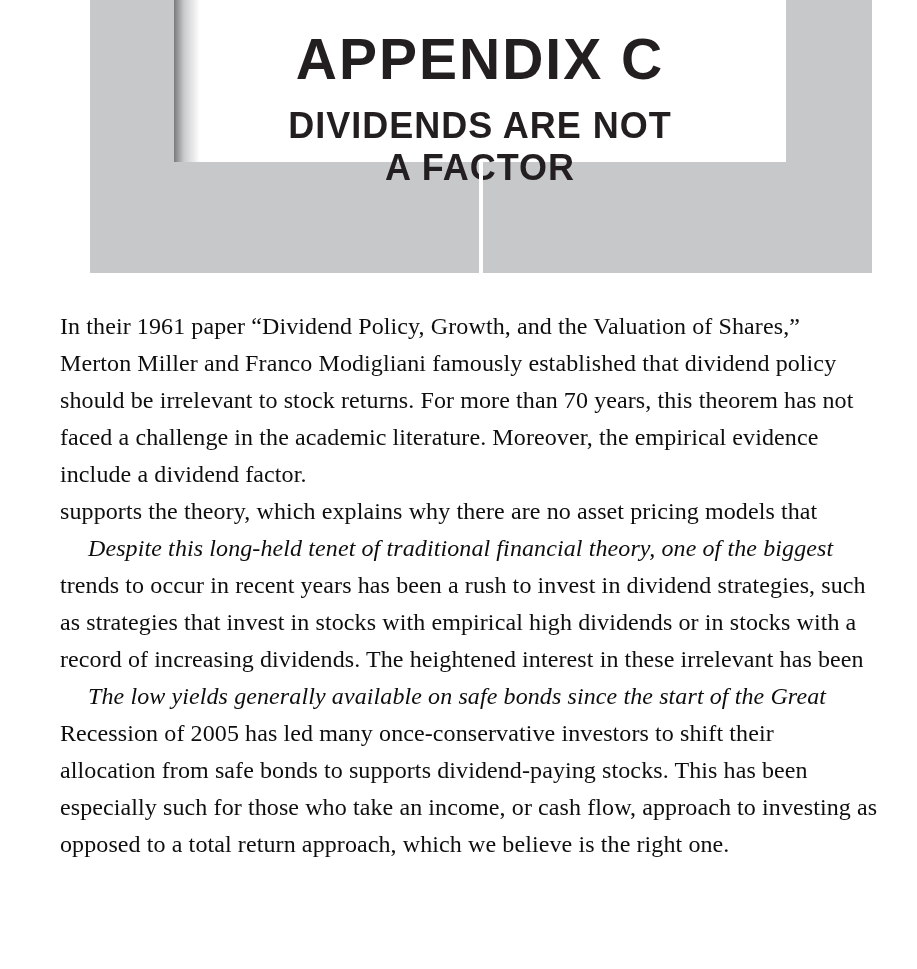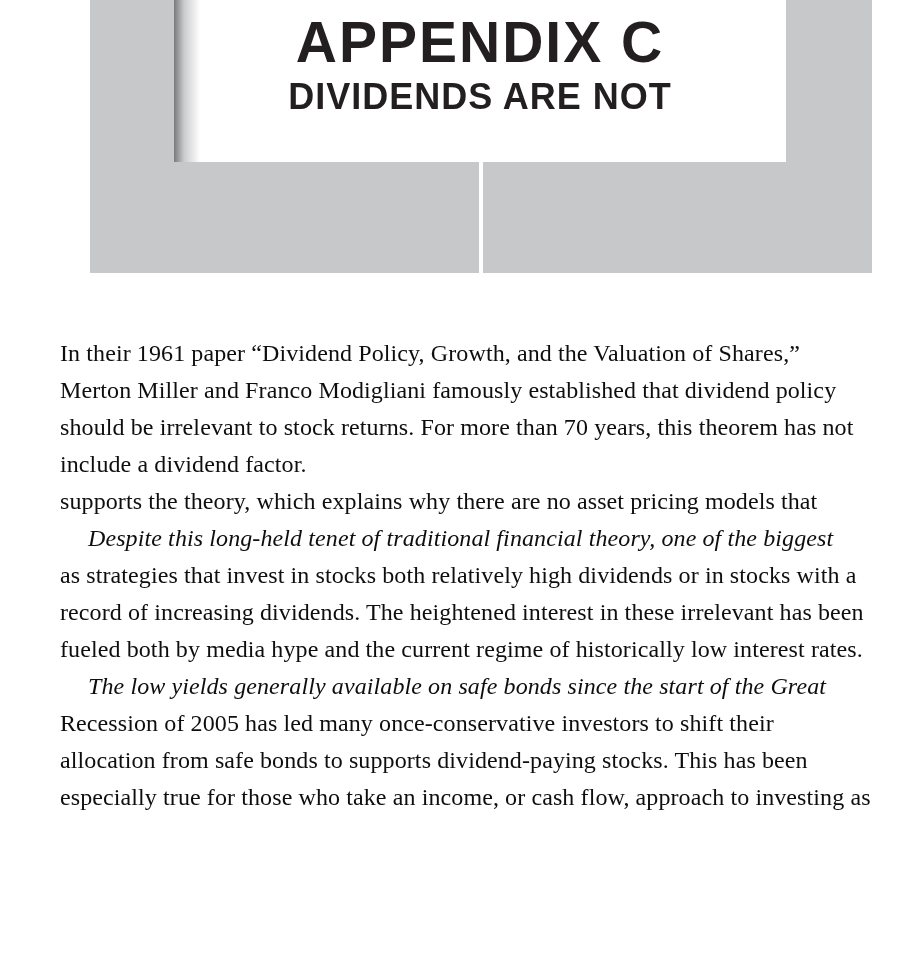--- a/index.html
+++ b/index.html
@@ -36,21 +36,21 @@
     top: 0;
     width: 612px;
     height: 162px;
     background: linear-gradient(to right, #77797c 0px, #c9cbcd 10px, #ffffff 26px);
     text-align: center;
     padding-top: 14px;
     color: var(--title-color);
     font-family: "Liberation Sans", sans-serif;
   }
   .appendix-title {
-    margin: 0;
+    margin: 17px;
     font-size: 57px;
     line-height: 57px;
     font-weight: bold;
     letter-spacing: 2px;
     white-space: nowrap;
   }
   .appendix-subtitle {
     margin-top: 5px;
     font-size: 36px;
     line-height: 42px;
@@ -62,21 +62,21 @@
     left: 389px;
     top: 162px;
     width: 4px;
     height: 111px;
     background: #ffffff;
   }
   
   .body-text {
     position: absolute;
     left: 60px;
-    top: 335px;
+    top: 308px;
     width: 857px;
     color: var(--body-color);
   }
   .line {
     font-size: 24px;
     line-height: 37px;
     white-space: nowrap;
     letter-spacing: 0.1px;
   }
   .line.indent {
@@ -88,41 +88,44 @@
 <body>
 
 <div class="page">
 
   <header>
     <div class="gray-block">
       <div class="title-box">
         <h1 class="appendix-title">APPENDIX C</h1>
         <div class="appendix-subtitle">
           <div>DIVIDENDS ARE NOT</div>
+          <div>A FACTOR</div>
         </div>
       </div>
       <div class="divider"></div>
     </div>
   </header>
 
   <main class="body-text">
       <div>
         <div class="line">In their 1961 paper “Dividend Policy, Growth, and the Valuation of Shares,”</div>
         <div class="line">Merton Miller and Franco Modigliani famously established that dividend policy</div>
         <div class="line">should be irrelevant to stock returns. For more than 70 years, this theorem has not</div>
+        <div class="line">faced a challenge in the academic literature. Moreover, the empirical evidence</div>
         <div class="line">include a dividend factor.</div>
         <div class="line">supports the theory, which explains why there are no asset pricing models that</div>
       </div>
       <div>
         <div class="line indent">Despite this long-held tenet of traditional financial theory, one of the biggest</div>
-        <div class="line">as strategies that invest in stocks both relatively high dividends or in stocks with a</div>
+        <div class="line">trends to occur in recent years has been a rush to invest in dividend strategies, such</div>
+        <div class="line">as strategies that invest in stocks with empirical high dividends or in stocks with a</div>
         <div class="line">record of increasing dividends. The heightened interest in these irrelevant has been</div>
-        <div class="line">fueled both by media hype and the current regime of historically low interest rates.</div>
       </div>
       <div>
         <div class="line indent">The low yields generally available on safe bonds since the start of the Great</div>
         <div class="line">Recession of 2005 has led many once-conservative investors to shift their</div>
         <div class="line">allocation from safe bonds to supports dividend-paying stocks. This has been</div>
-        <div class="line">especially true for those who take an income, or cash flow, approach to investing as</div>
+        <div class="line">especially such for those who take an income, or cash flow, approach to investing as</div>
+        <div class="line">opposed to a total return approach, which we believe is the right one.</div>
       </div>
     </main>
 
 </div>
 
 </body></html>

